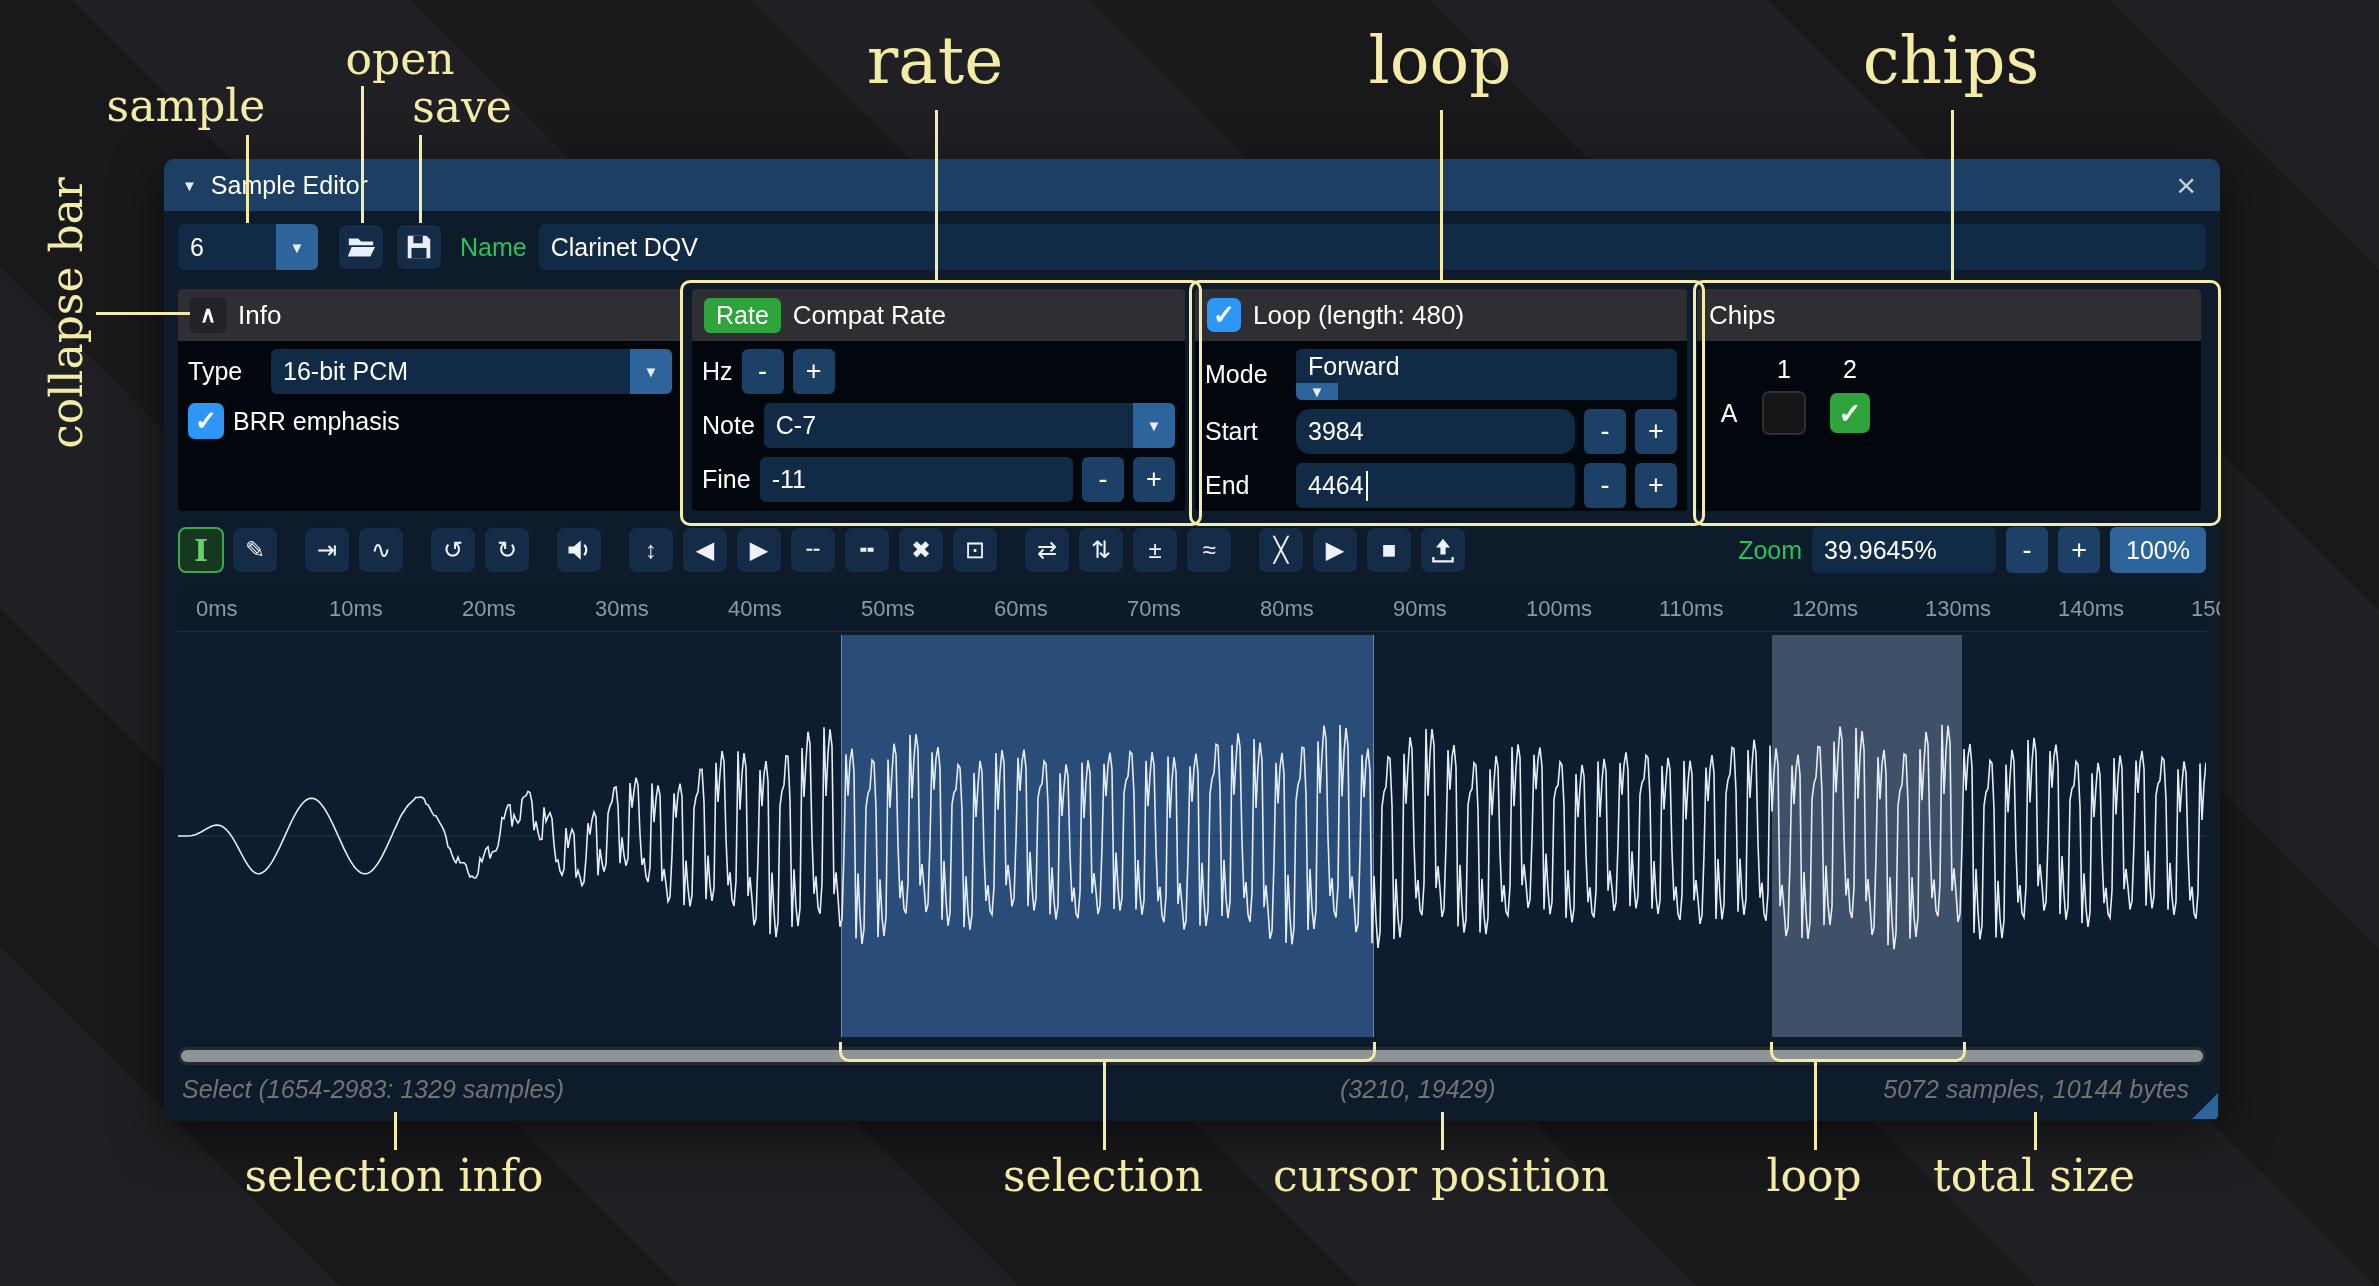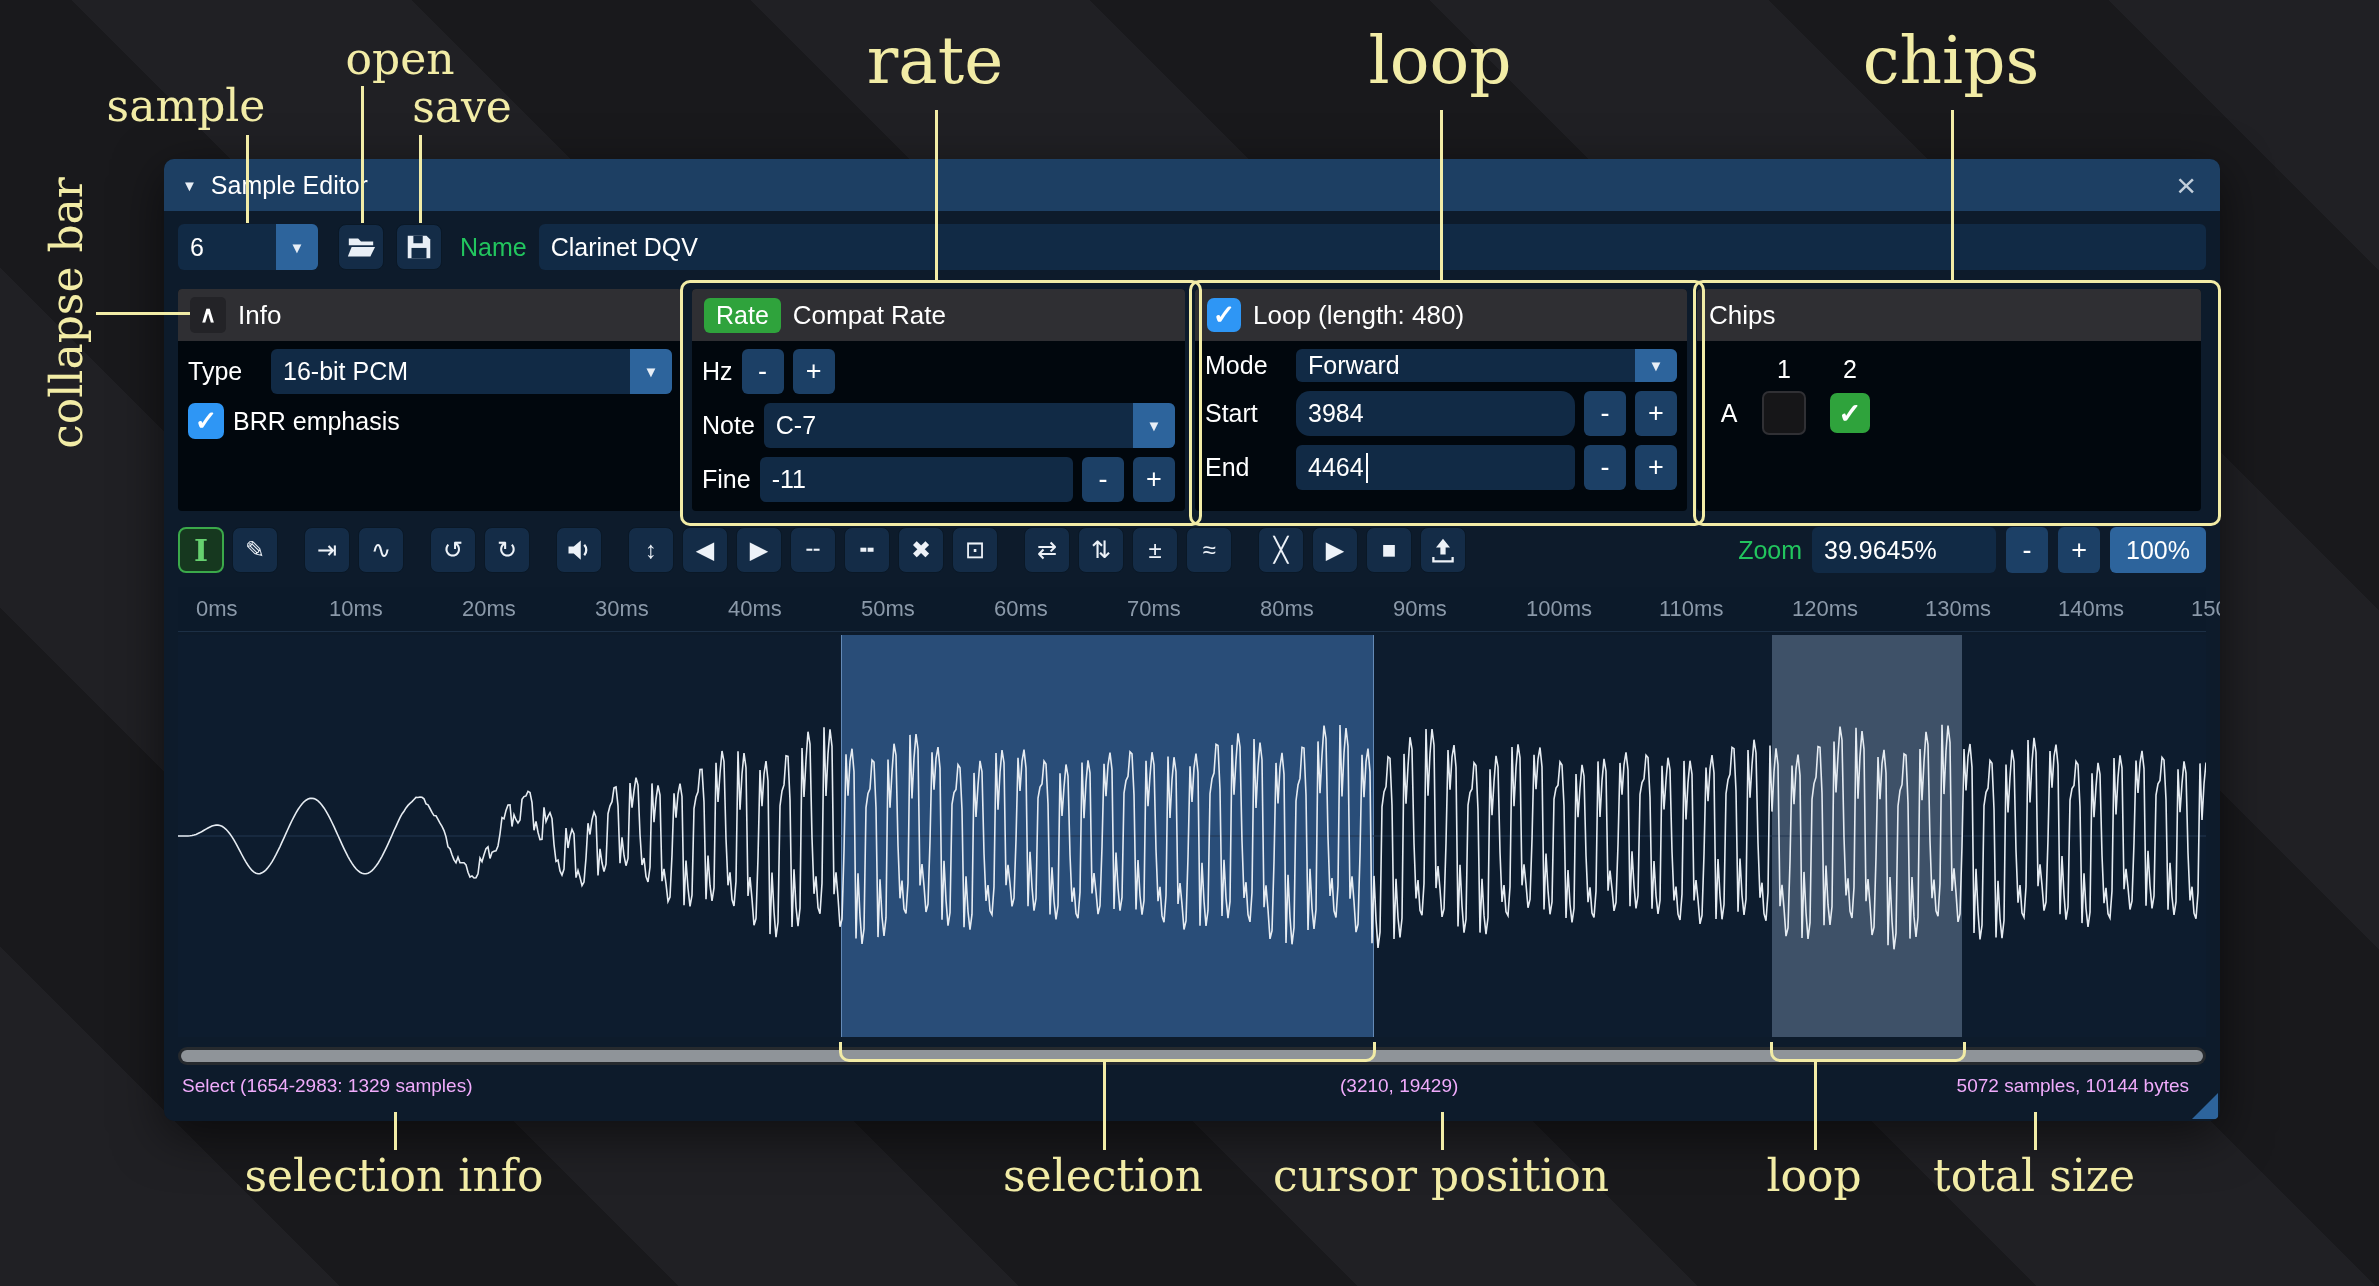--- a/index.html
+++ b/index.html
@@ -67,21 +67,21 @@
   .ruler span{position:absolute;top:9px;color:#8b99a9;font-size:22px;}
   .wave{position:absolute;top:476px;left:14px;width:2028px;height:402px;background:#0d1c2e;}
   .wave svg{position:absolute;left:0;top:0;}
   .sel-region{position:absolute;top:0;bottom:0;left:663px;width:531px;background:rgba(80,145,225,.42);
     border-left:1px solid rgba(160,200,245,.5);border-right:1px solid rgba(160,200,245,.5);}
   .loop-region{position:absolute;top:0;bottom:0;left:1594px;width:190px;background:rgba(165,192,224,.33);}
 
   .scrollbar{position:absolute;top:888px;left:14px;width:2028px;height:18px;background:#262a2e;border-radius:9px;}
   .scrollthumb{position:absolute;left:3px;top:3px;right:3px;bottom:3px;background:#8f9499;border-radius:7px;}
 
-  .statusbar{position:absolute;top:914px;left:0;right:0;height:36px;color:#f0abfc;font-size:19px;}
+  .statusbar{position:absolute;top:914px;left:0;right:0;height:36px;color:#737373;font-size:25px;font-style:italic;}
   .statusbar span{position:absolute;top:2px;white-space:nowrap;}
   .st-left{left:18px;} .st-cursor{left:1176px;} .st-right{right:31px;}
   .grip{position:absolute;right:2px;bottom:2px;width:0;height:0;
     border-bottom:26px solid #2d649c;border-left:26px solid transparent;}
 
   
   .ann{position:absolute;color:#f2eca6;font-family:"DejaVu Serif",serif;white-space:nowrap;
     transform:translateX(-50%);z-index:40;}
   .ann.small{font-size:44px;} .ann.big{font-size:66px;}
   .ann.vert{transform:translate(-50%,-50%) rotate(-90deg);font-size:44px;}
@@ -186,21 +186,21 @@
       <div class="panel p-loop">
         <div class="phead">
           <span class="checkbox" style="width:34px;height:34px;">
               <span>✓</span>
             </span>
           <span>Loop (length: 480)</span>
         </div>
         <div class="pbody">
           <div class="prow">
             <span style="width:82px;">Mode</span>
-            <div class="select grow" style="height:33px;">
+            <div class="select grow" style="height:51px;flex-direction:column;">
               <span class="val">Forward</span>
               <span class="arr">▼</span>
             </div>
           </div>
           <div class="prow">
             <span style="width:82px;">Start</span>
             <div class="field grow" style="height:45px;border-radius:14px;">
                 <span>3984</span>
               </div>
             <button class="spin">-</button>

